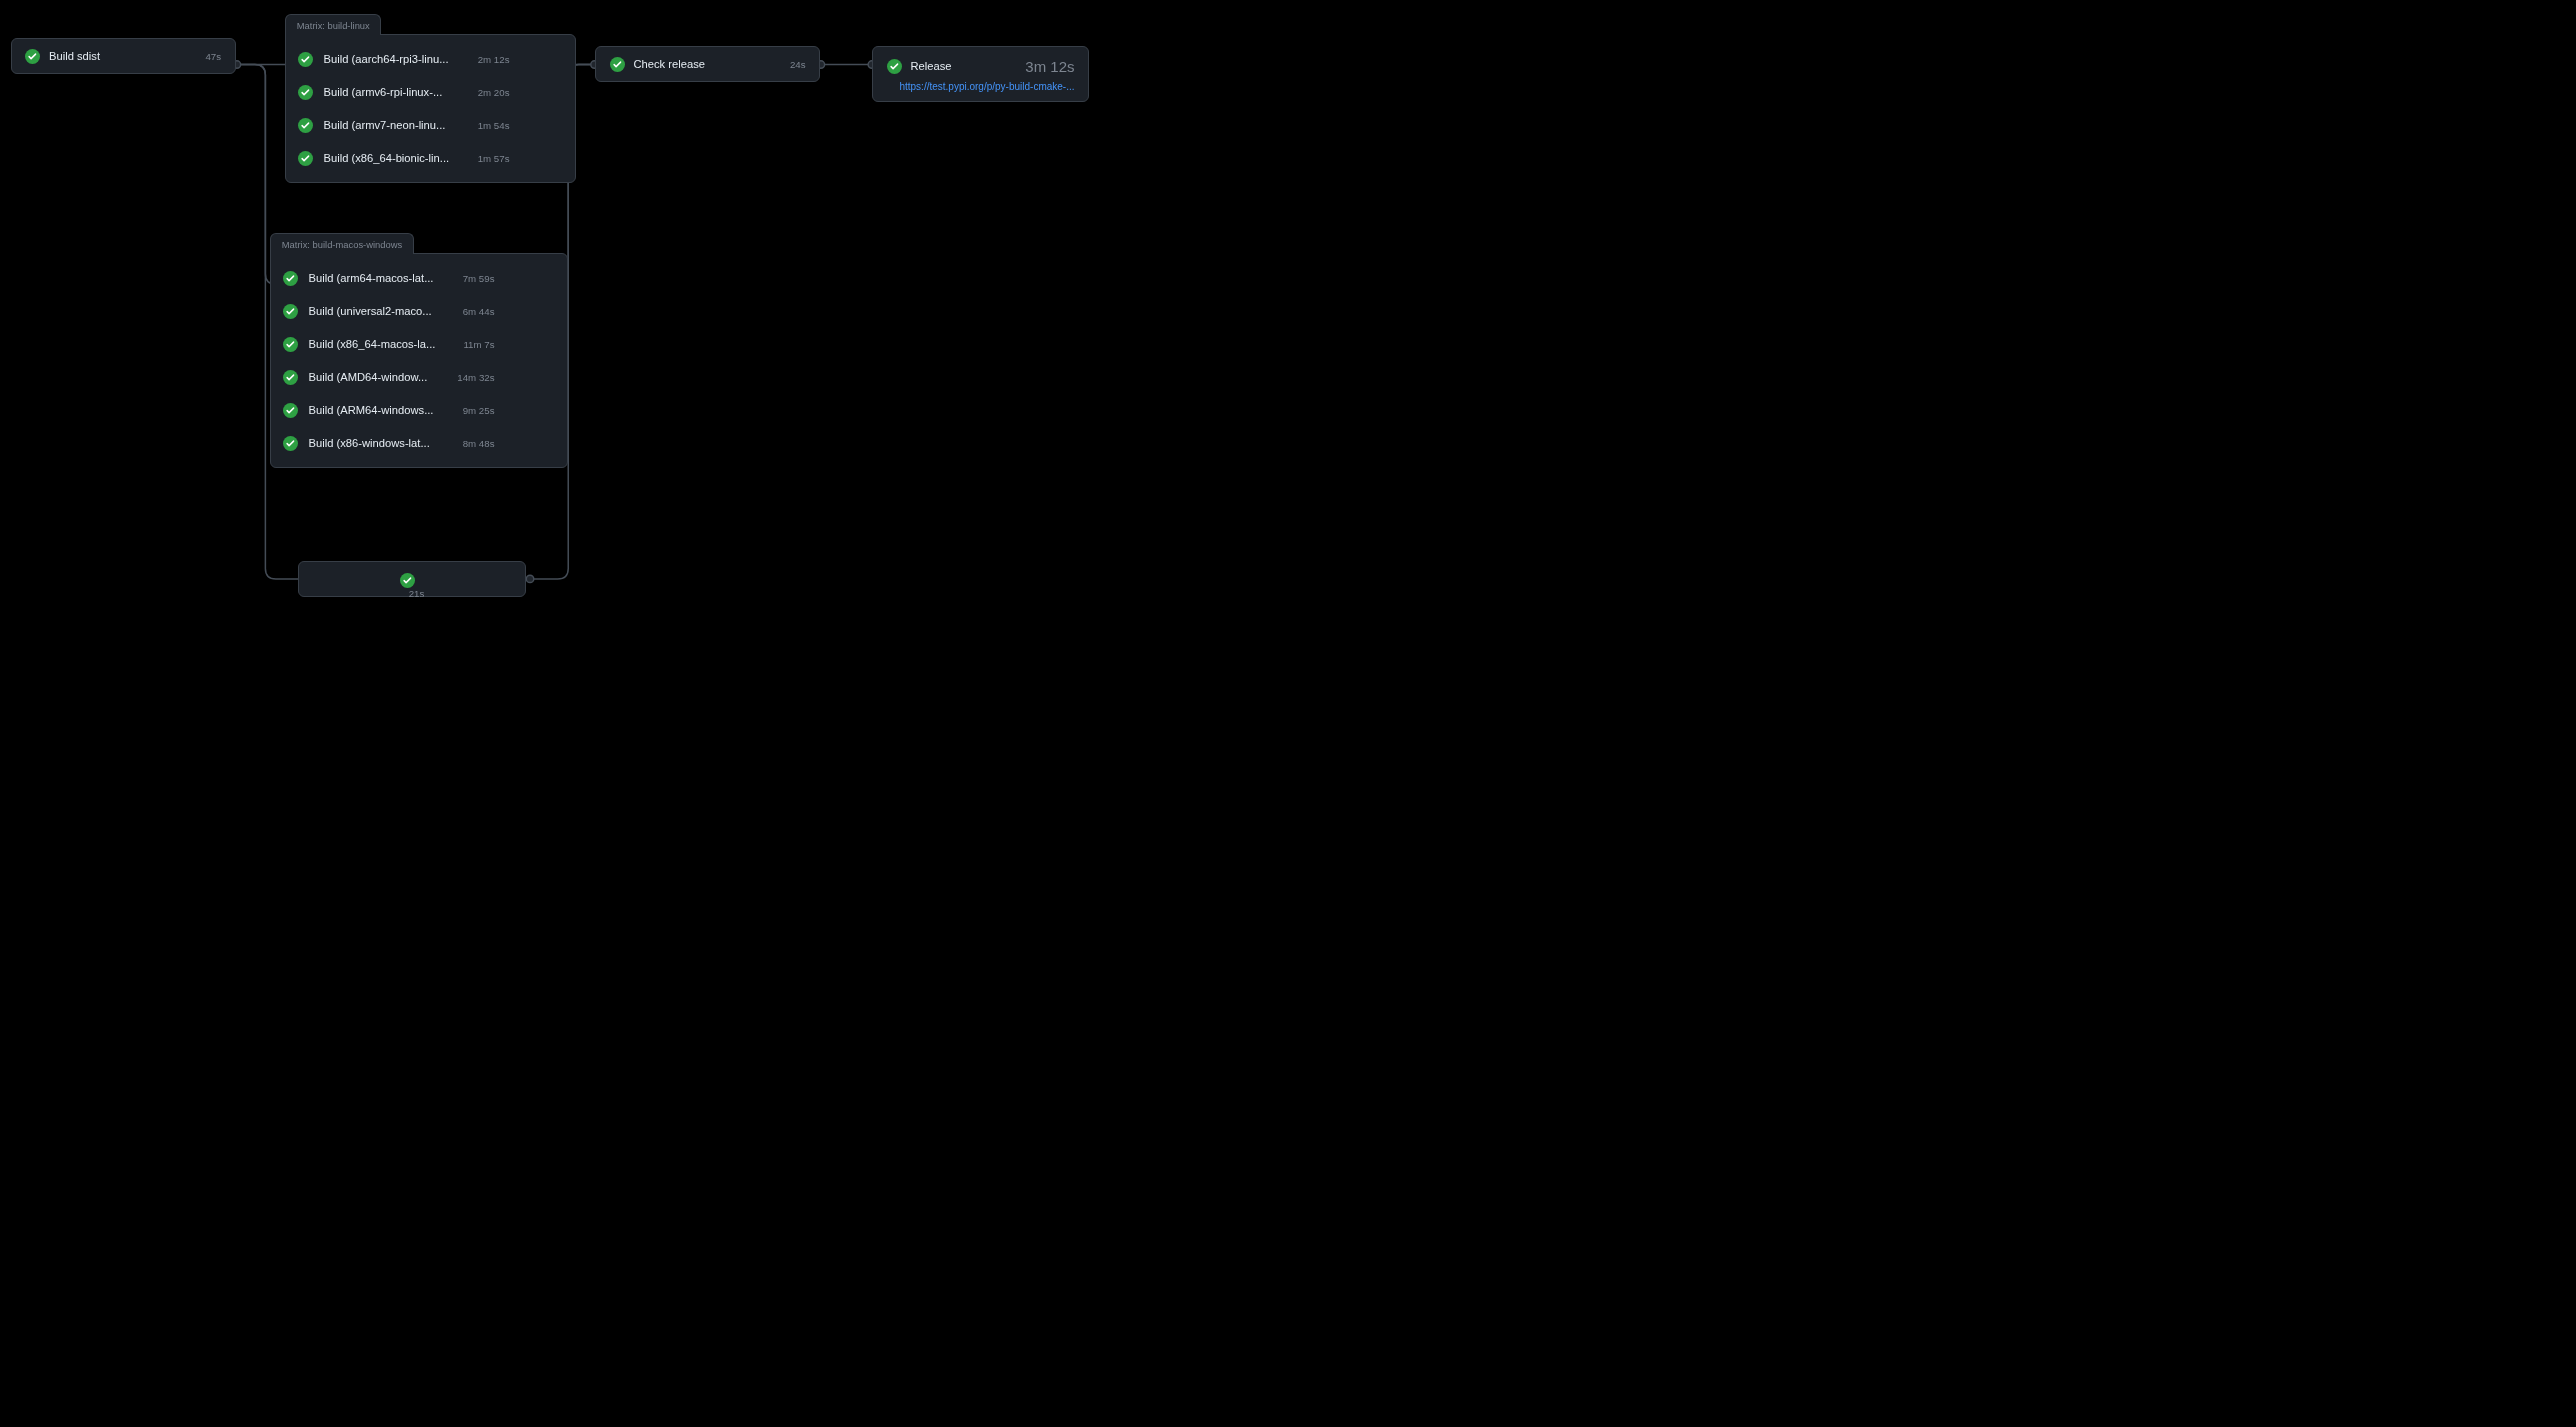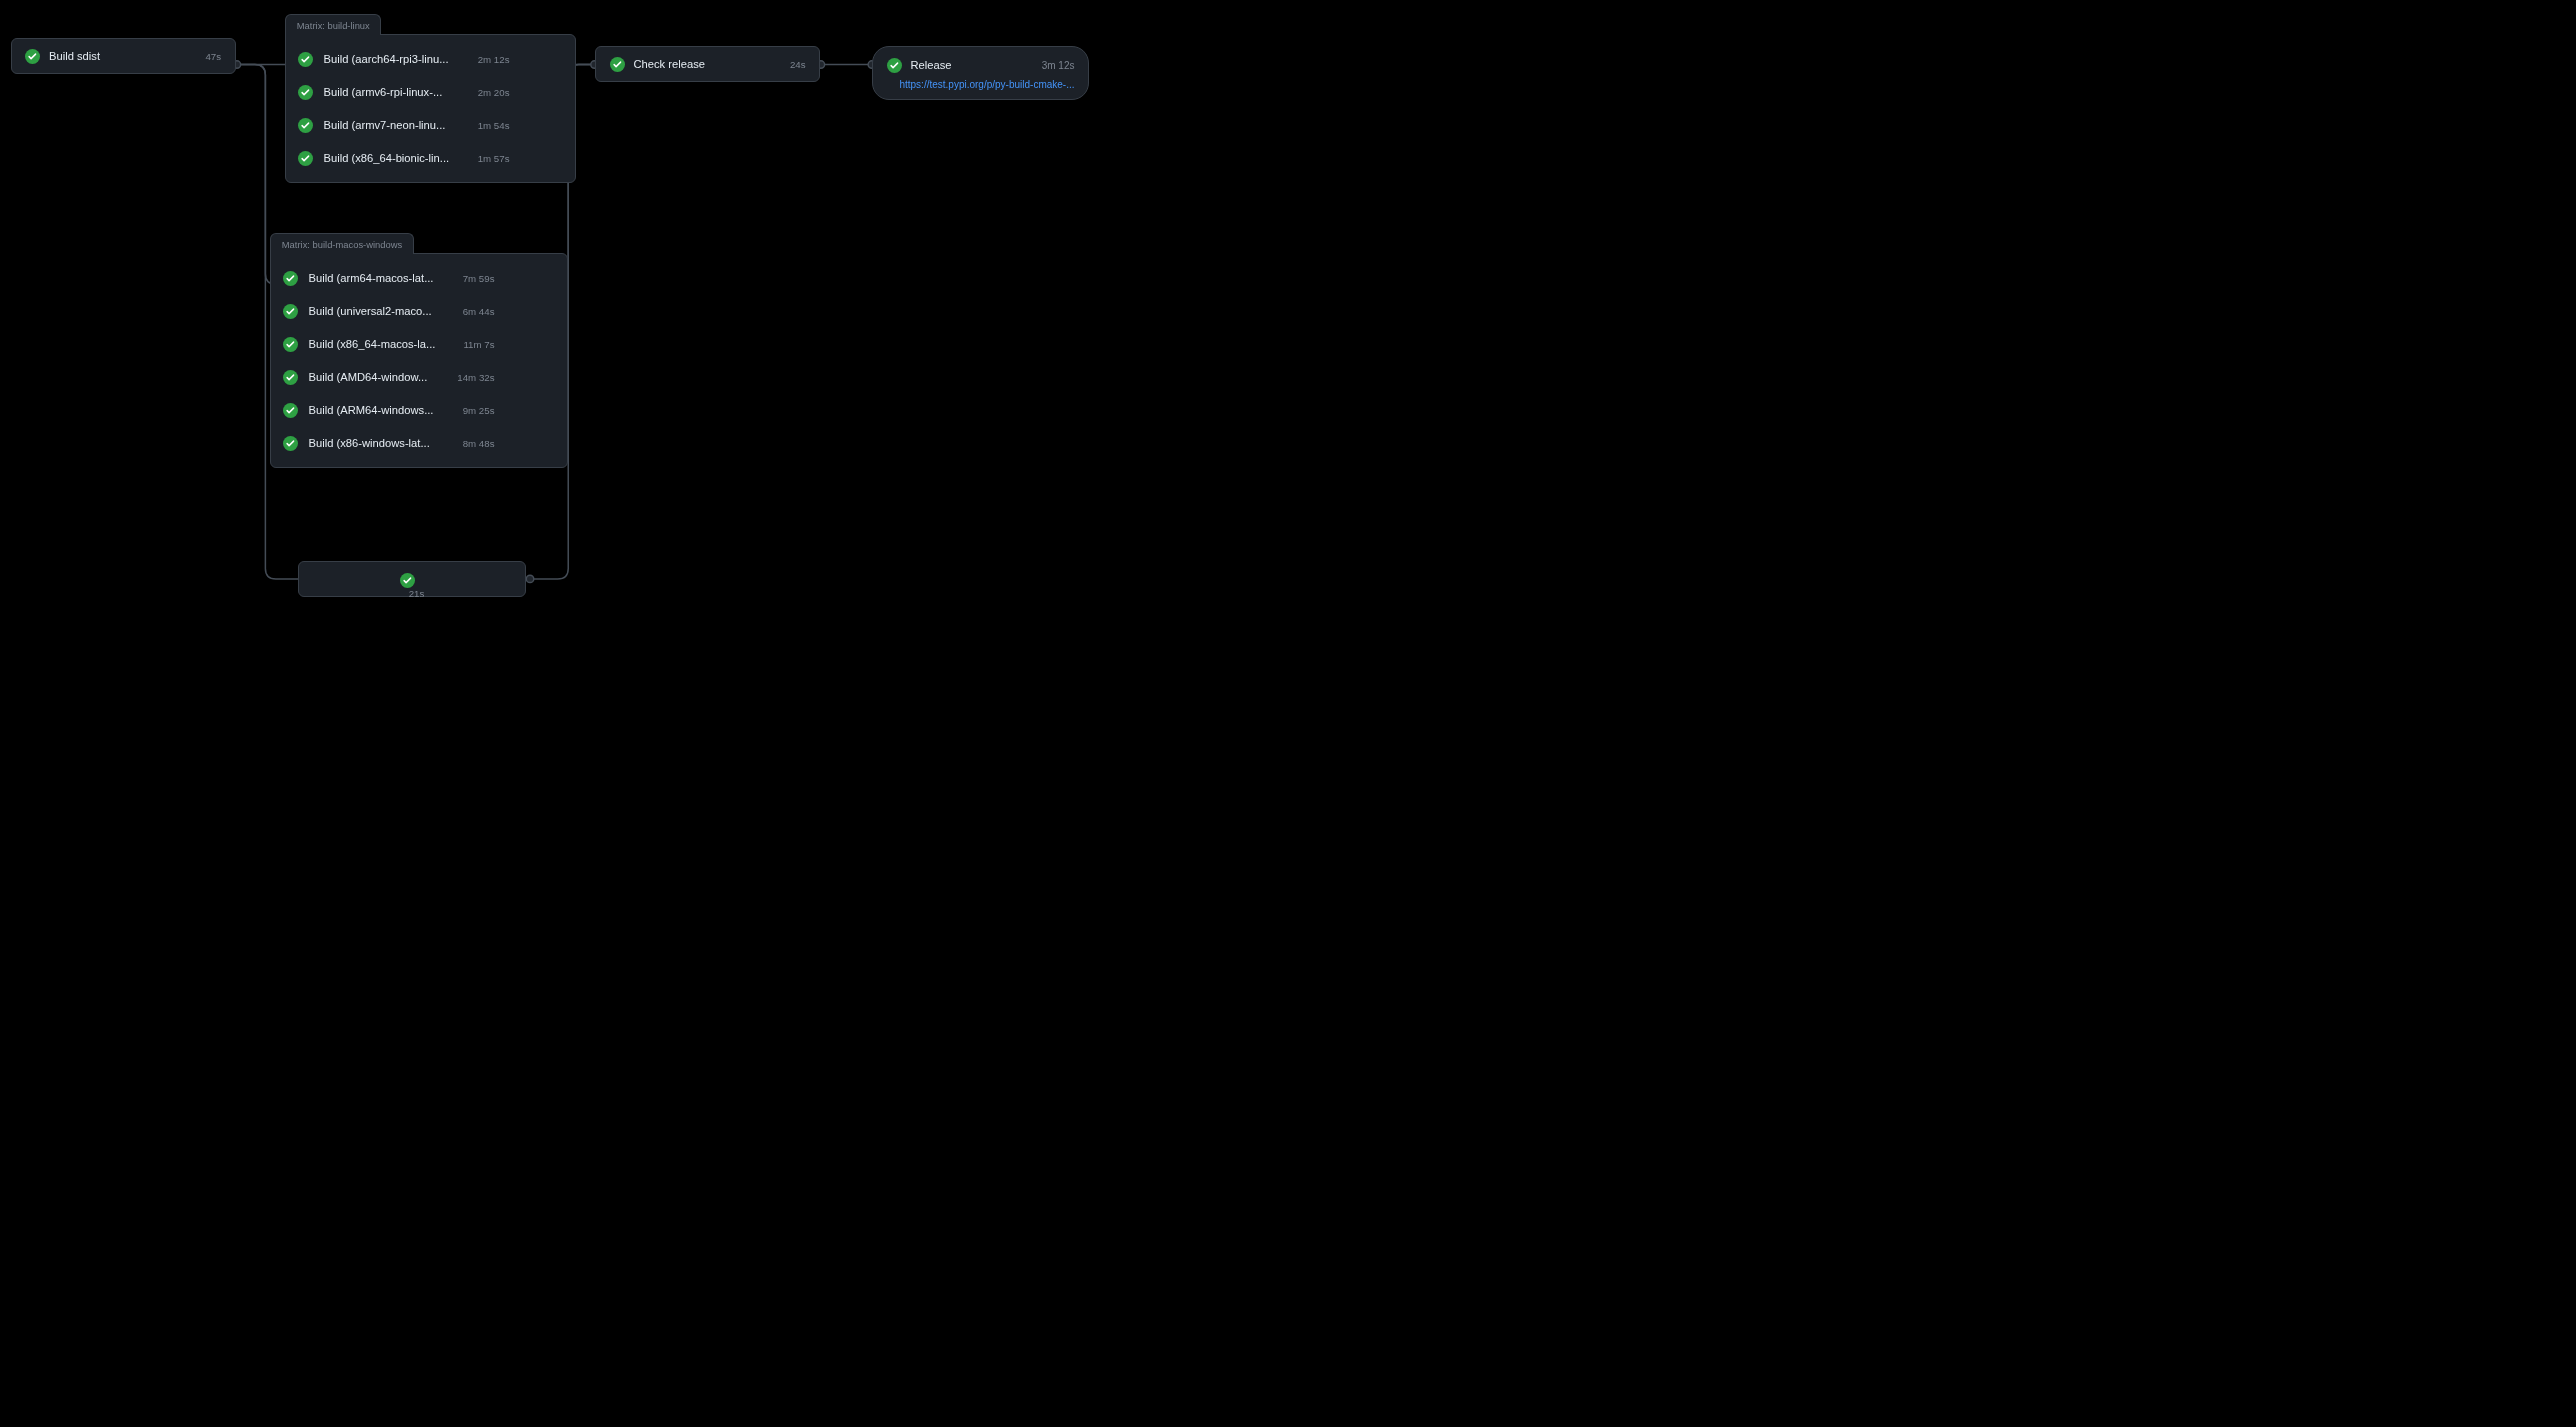--- a/index.html
+++ b/index.html
@@ -102,42 +102,42 @@
     color: #7d8590;
     margin-left: 6px;
     white-space: nowrap;
     min-width: 39px;
     text-align: right;
   }
   .release-node {
     position: absolute;
     background: #1c2128;
     border: 0.7px solid #373e47;
-    border-radius: 17px;
+    border-radius: 6px;
     padding: 10.5px 13.5px 9px 13.5px;
     display: flex;
     flex-direction: column;
   }
   .release-top {
     display: flex;
     align-items: center;
     width: 100%;
   }
   .release-top .icon {
     width: 15px; height: 15px;
     margin-right: 9px;
     flex-shrink: 0;
   }
   .release-top .label {
     font-size: 11.2px;
     color: #e6edf3;
     flex: 1;
   }
   .release-top .dur {
-    font-size: 10px;
+    font-size: 15px;
     color: #7d8590;
   }
   .release-link {
     font-size: 10px;
     color: #4493f8;
     margin-top: 6px;
     white-space: nowrap;
     overflow: hidden;
     text-overflow: ellipsis;
     text-align: right;

